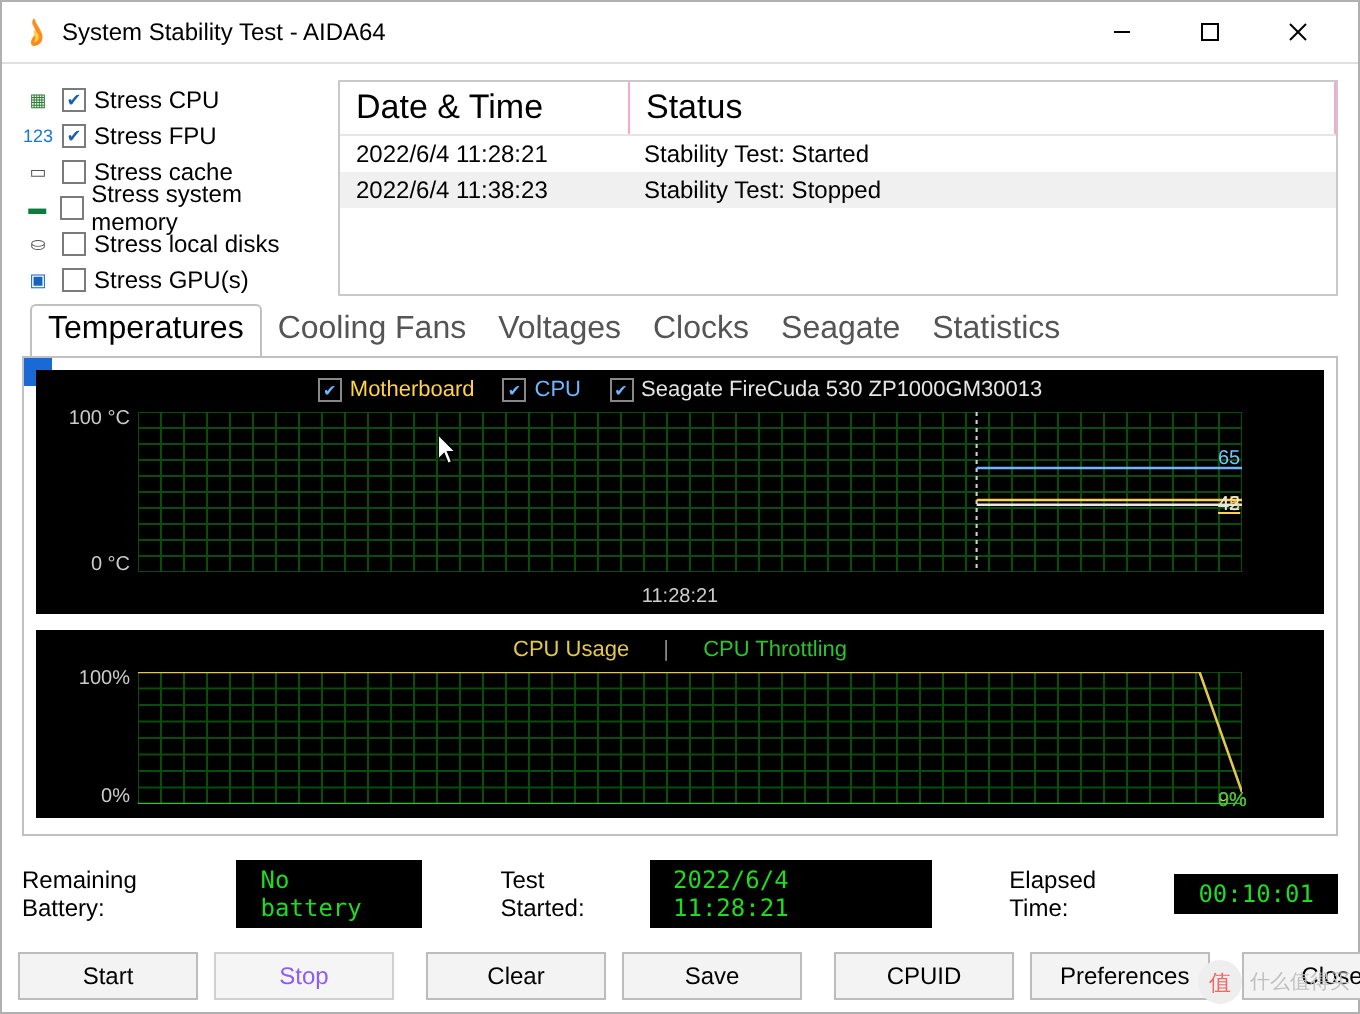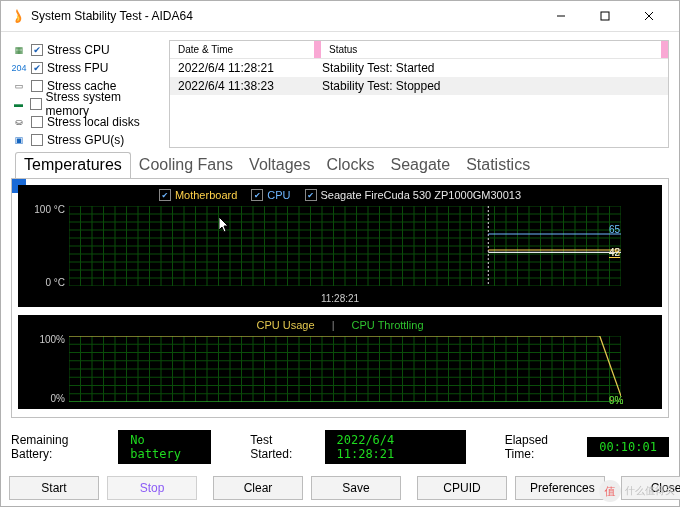--- a/index.html
+++ b/index.html
@@ -11,21 +11,21 @@
   .winbtn svg{width:10px;height:10px}
   .content{flex:1;padding:8px 10px 6px 10px;display:flex;flex-direction:column;min-height:0}
   .toprow{display:flex;gap:8px;margin-bottom:8px}
   .stresslist{width:150px;display:flex;flex-direction:column;gap:2px;padding-top:2px}
   .stressitem{display:flex;align-items:center;gap:4px;height:16px}
   .stressitem .ic{width:16px;height:16px;display:flex;align-items:center;justify-content:center;font-size:10px}
   .cb{width:12px;height:12px;border:1px solid #7b7b7b;box-sizing:border-box;display:flex;align-items:center;justify-content:center;background:#fff}
   .cb.on::after{content:"✔";font-size:9px;color:#1a5fb4;line-height:1}
   .logpanel{flex:1;border:1px solid #c9c9c9}
   .loghdr{display:flex;background:#fff;border-bottom:1px solid #e5e5e5}
-  .loghdr div{padding:3px 8px;font-size:10px;border-right:7px solid #f9a8d4}
+  .loghdr div{padding:3px 8px;font-size:17px;border-right:1px solid #f9a8d4}
   .logbody .row{display:flex}
   .logbody .row div{padding:2px 8px;font-size:12px}
   .logbody .row.alt{background:#f0f0f0}
   .col-dt{width:128px}
   .col-st{flex:1}
   .tabstrip{display:flex;align-items:flex-end;height:22px;padding:0 4px}
   .tab{padding:3px 8px 4px;margin-right:0;font-size:16px;color:#555;border-bottom:1px solid transparent;position:relative;top:1px;cursor:default}
   .tab.active{background:#fff;border:1px solid #c0c0c0;border-bottom-color:#fff;border-radius:3px 3px 0 0;color:#000}
   .graphs{flex:1;border:1px solid #c0c0c0;background:#fff;padding:6px;display:flex;flex-direction:column;gap:8px;position:relative;min-height:0}
   .sidepick{position:absolute;left:0;top:0;width:14px;height:14px;background:#1a6ad6}
@@ -85,21 +85,21 @@
 
   <div class="content">
     <div class="toprow">
       <div class="stresslist" id="stresslist">
           <div class="stressitem">
             <span class="ic" style="color:#2e7d32;font-size:9px">▦</span>
   <span class="cb on"></span>
   <span>Stress CPU</span>
           </div>
           <div class="stressitem">
-            <span class="ic" style="color:#1976d2;font-size:9px">204</span>
+            <span class="ic" style="color:#1976d2;font-size:9px">123</span>
   <span class="cb on"></span>
   <span>Stress FPU</span>
           </div>
           <div class="stressitem">
             <span class="ic" style="color:#555;font-size:9px">▭</span>
   <span class="cb "></span>
   <span>Stress cache</span>
           </div>
           <div class="stressitem">
             <span class="ic" style="color:#0b7d3b;font-size:9px">▬</span>

